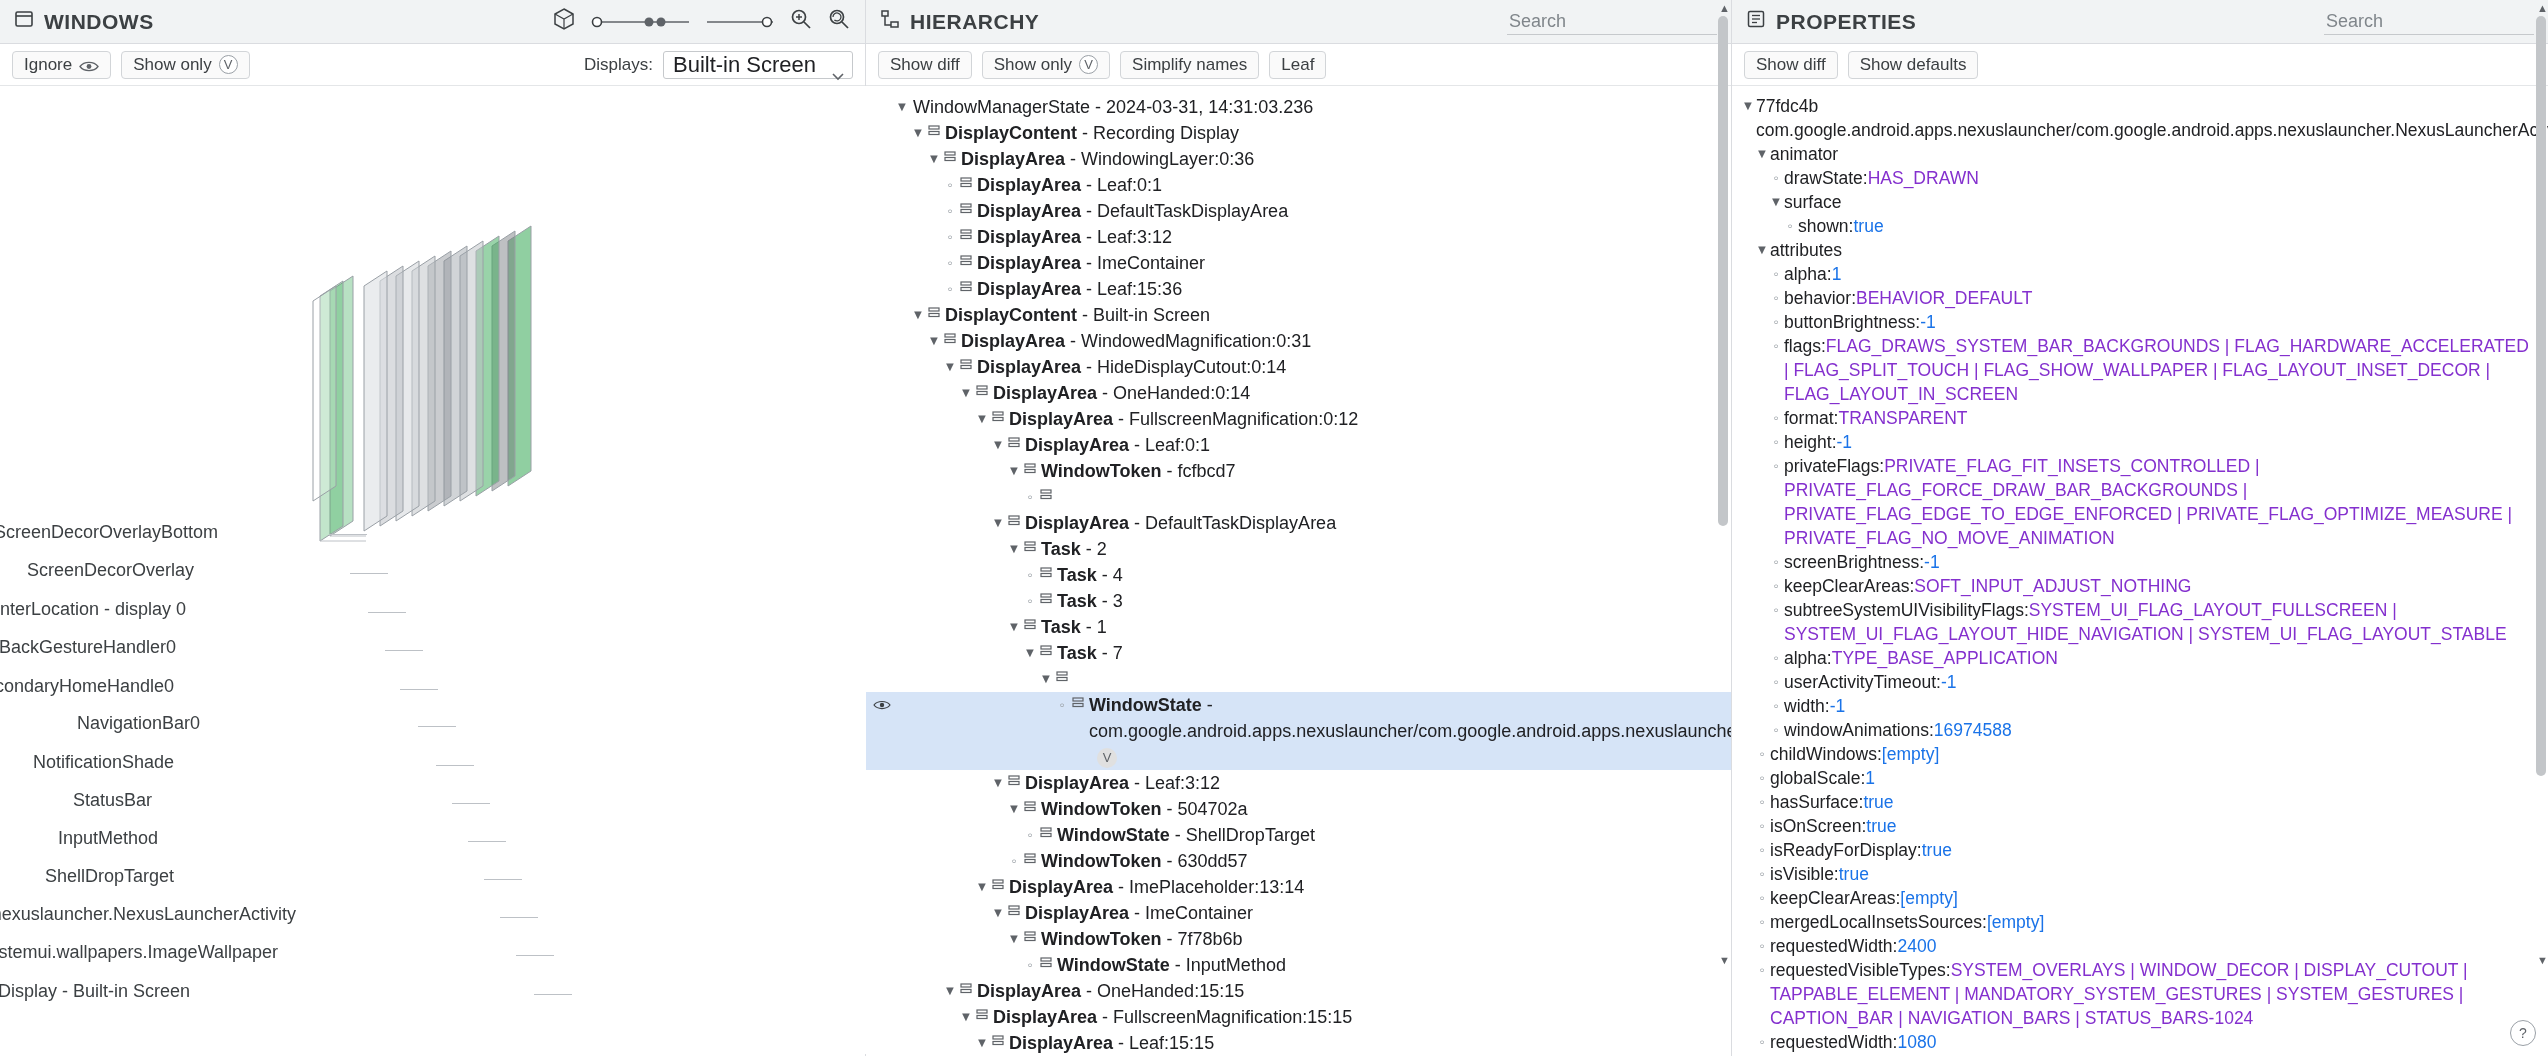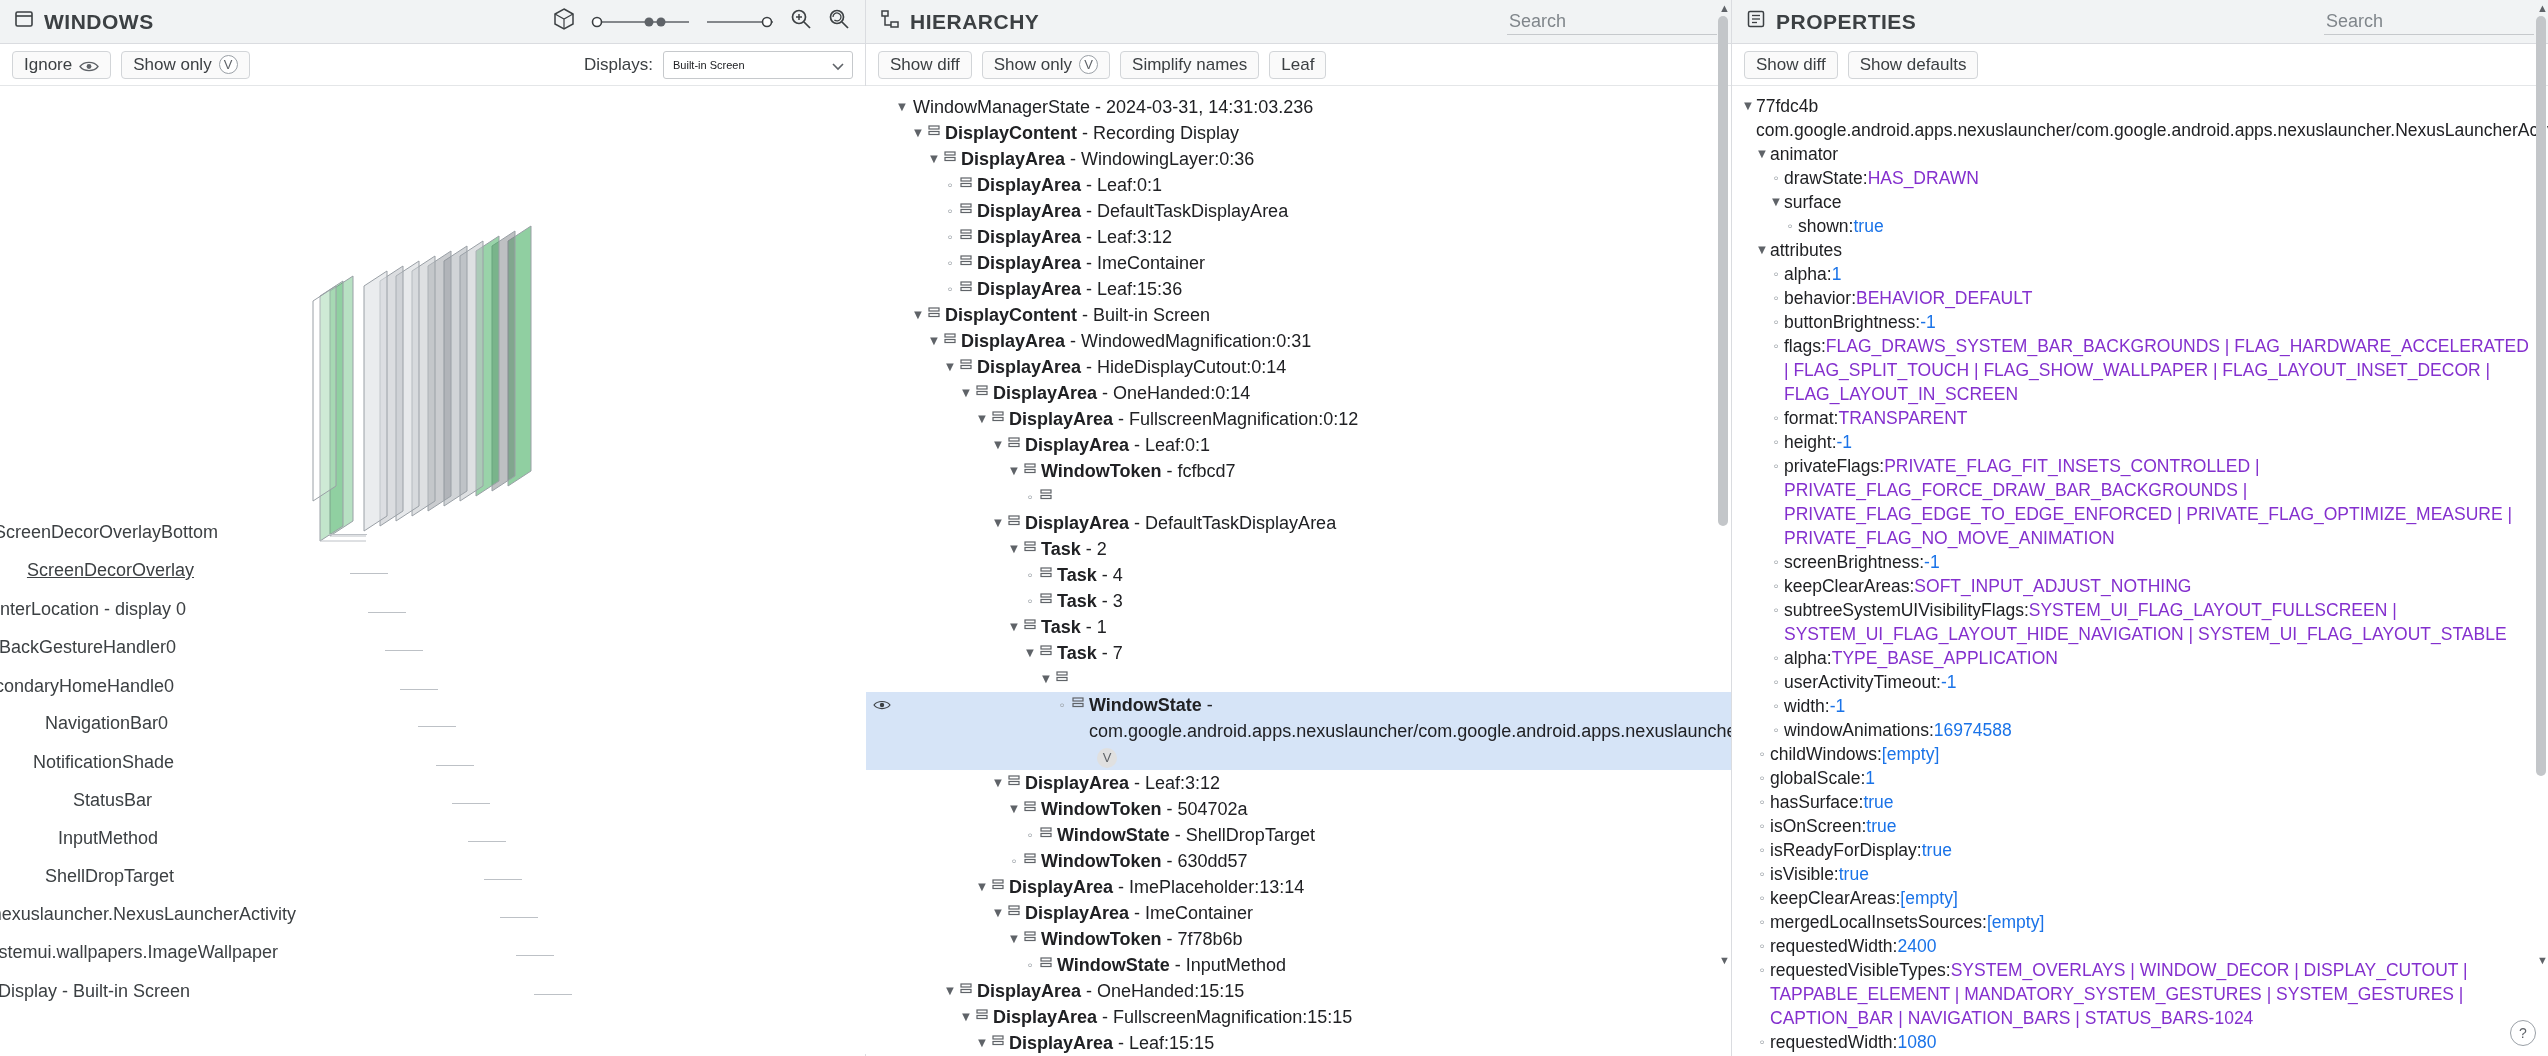--- a/index.html
+++ b/index.html
@@ -215,21 +215,21 @@
               <circle cx="10" cy="6.5" r="2.4" fill="#5f6368"></circle>
             </svg>
         </span>
       </button>
       <button class="btn">
         <span>Show only</span>
         <span class="pill">V</span>
       </button>
       <span style="flex:1"></span>
       <span style="font-size:17px;color:#3c4043">Displays:</span>
-      <span style="position:relative;display:inline-flex;align-items:center;border:1px solid #c6c9cc;border-radius:3px;background:#fff;padding:3px 28px 3px 9px;min-width:190px;height:28px;font-size:11px;">
+      <span style="position:relative;display:inline-flex;align-items:center;border:1px solid #c6c9cc;border-radius:3px;background:#fff;padding:3px 28px 3px 9px;min-width:190px;height:28px;font-size:22px;">
         <span>Built-in Screen</span>
         <span style="position:absolute;right:8px;top:9px;">
           <svg width="12" height="8" viewBox="0 0 12 8">
               <path d="M1 1 L6 6 L11 1" fill="none" stroke="#5f6368" stroke-width="1.6"></path>
             </svg>
         </span>
       </span>
     </div>
 
     <div class="w-canvas">
@@ -252,33 +252,33 @@
         </g>
         <g stroke="#bdc1c6" stroke-width="1" fill="none">
           <line x1="330" y1="450" x2="366" y2="450"></line>
           <line x1="320" y1="455" x2="366" y2="455"></line>
         </g>
       </svg>
 
       <div class="layer-label" style="right:648px;top:436px;">ScreenDecorOverlayBottom</div>
       <div class="leader" style="left:329px;top:448px;width:38px;"></div>
 
-      <div class="layer-label" style="right:672px;top:474px;text-decoration:underline;">ScreenDecorOverlay</div>
+      <div class="layer-label" style="right:672px;top:474px;">ScreenDecorOverlay</div>
       <div class="leader" style="left:350px;top:487px;width:38px;"></div>
 
       <div class="layer-label" style="right:680px;top:513px;">PointerLocation - display 0</div>
       <div class="leader" style="left:368px;top:526px;width:38px;"></div>
 
       <div class="layer-label" style="right:690px;top:551px;">EdgeBackGestureHandler0</div>
       <div class="leader" style="left:385px;top:564px;width:38px;"></div>
 
       <div class="layer-label" style="right:692px;top:590px;">SecondaryHomeHandle0</div>
       <div class="leader" style="left:400px;top:603px;width:38px;"></div>
 
-      <div class="layer-label" style="right:698px;top:627px;">NavigationBar0</div>
+      <div class="layer-label" style="right:666px;top:627px;">NavigationBar0</div>
       <div class="leader" style="left:418px;top:640px;width:38px;"></div>
 
       <div class="layer-label" style="right:692px;top:666px;">NotificationShade</div>
       <div class="leader" style="left:436px;top:679px;width:38px;"></div>
 
       <div class="layer-label" style="right:714px;top:704px;">StatusBar</div>
       <div class="leader" style="left:452px;top:717px;width:38px;"></div>
 
       <div class="layer-label" style="right:708px;top:742px;">InputMethod</div>
       <div class="leader" style="left:468px;top:755px;width:38px;"></div>

